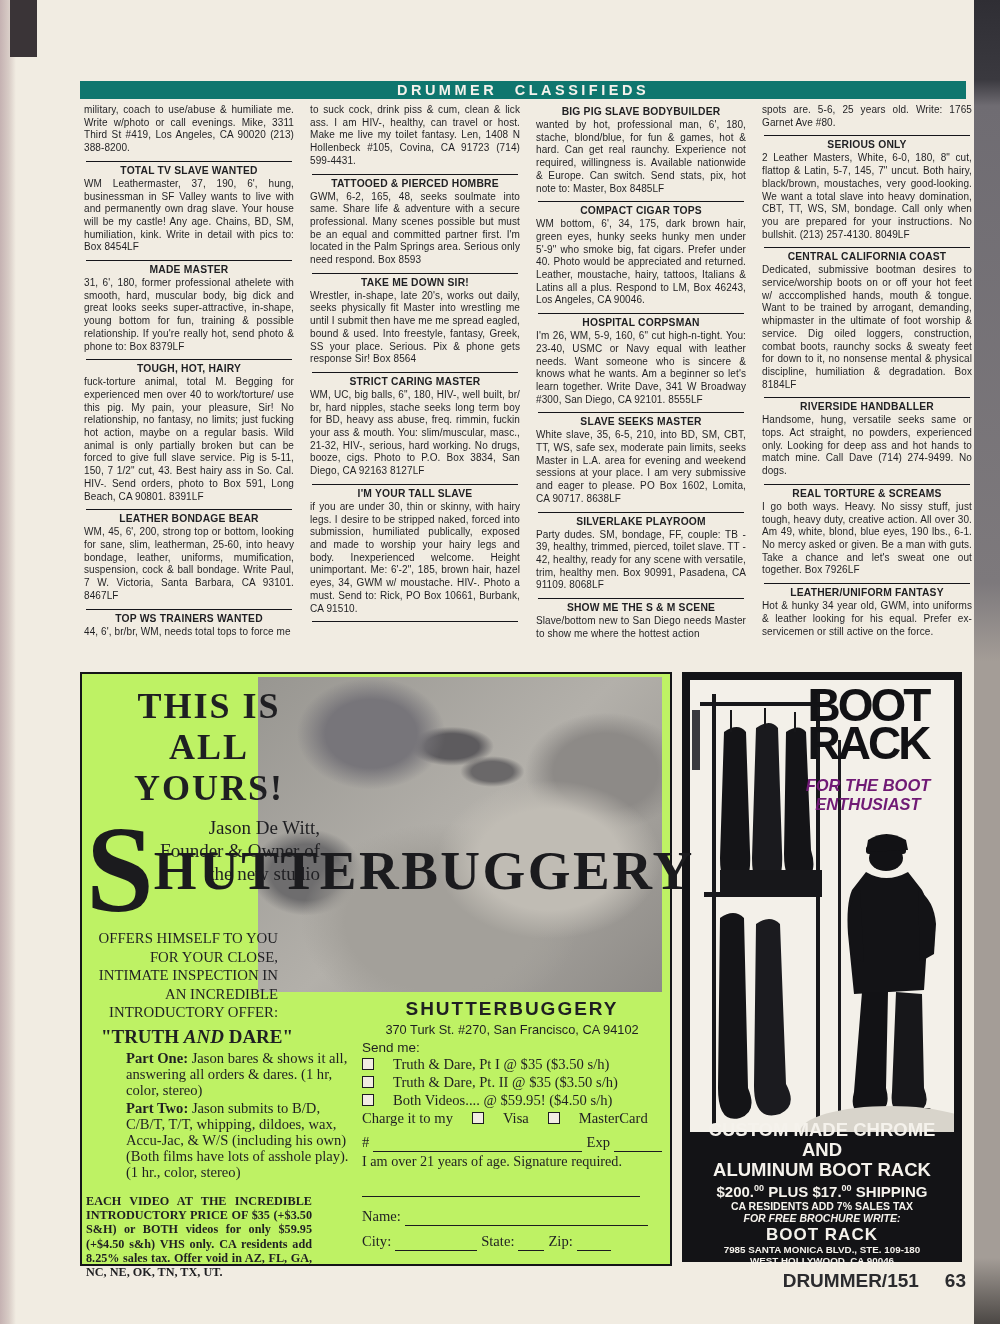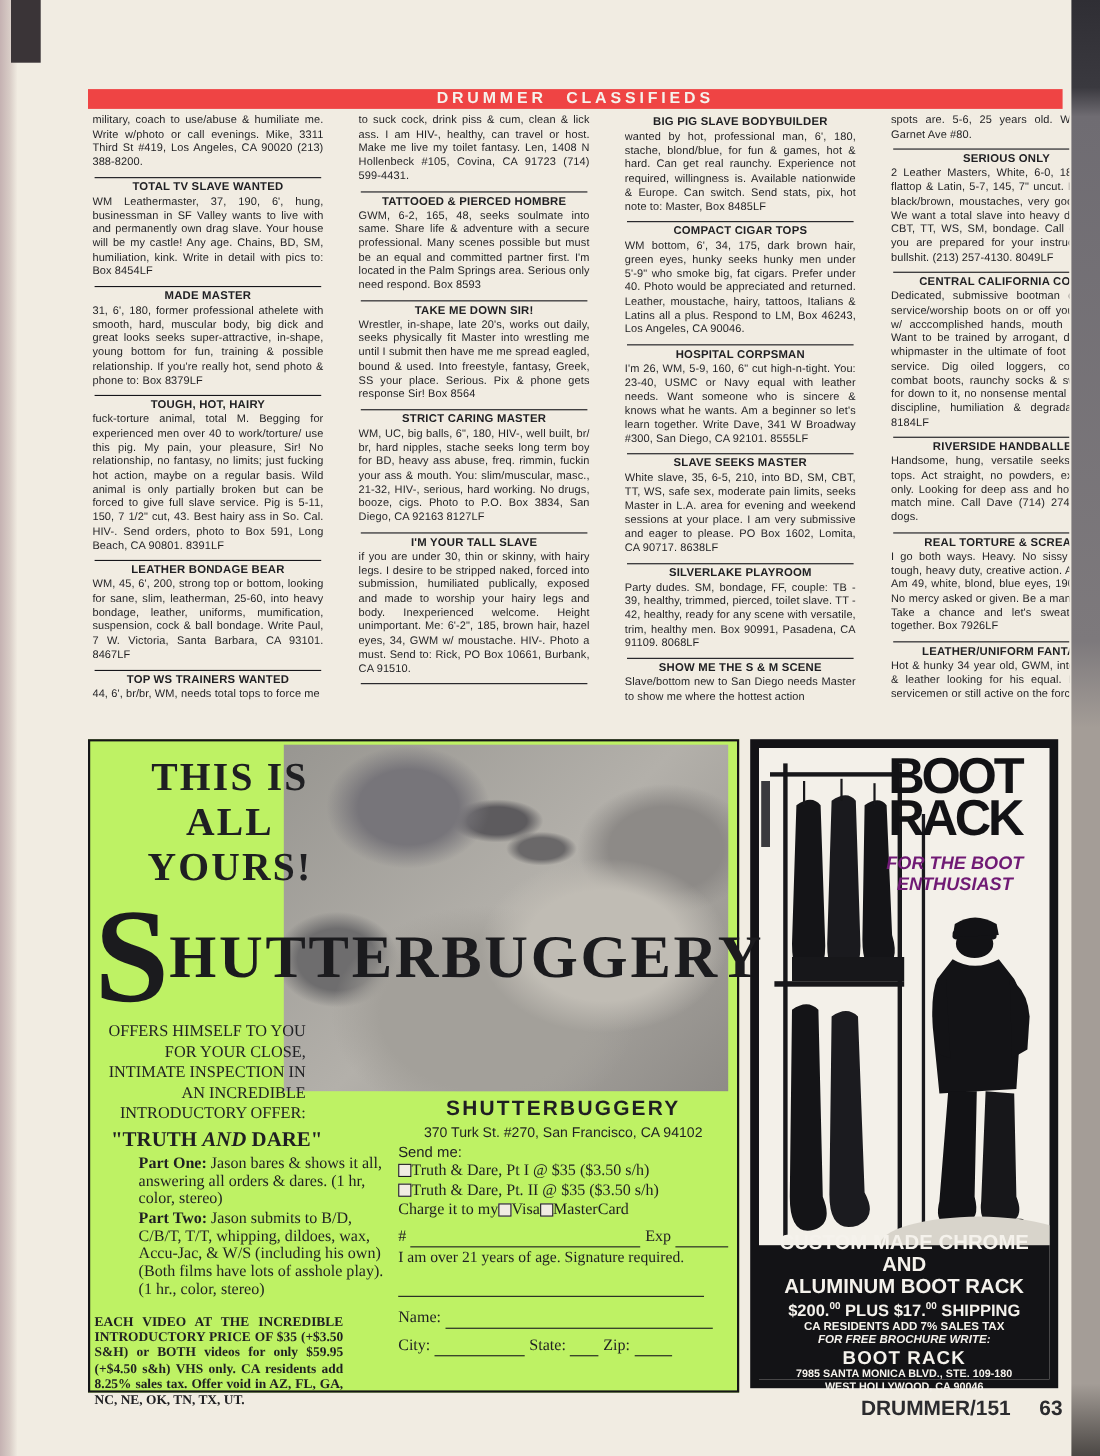--- a/index.html
+++ b/index.html
@@ -8,26 +8,26 @@
   .abs{position:absolute;}
 
   
   .edge-left{left:0;top:0;width:16px;height:1324px;
     background:linear-gradient(90deg,#c5b2b2 0%,#d8ccc6 55%,#f1ece2 100%);}
   .edge-right{right:0;top:0;width:26px;height:1324px;
     background:linear-gradient(180deg,#2f2e34 0%,#3a393f 6%,#6f6c72 8%,#7d797c 44%,#a49d97 50%,#a49d97 95%,#4b4744 100%);}
   .corner-dark{left:10px;top:0;width:27px;height:57px;background:#3a3437;}
 
   
-  .header-bar{left:80px;top:81px;width:886px;height:18px;background:#ef4444;
+  .header-bar{left:80px;top:81px;width:886px;height:18px;background:#0f766e;
     display:flex;align-items:center;justify-content:center;}
   .header-bar span{color:#f5f2ec;font-weight:bold;font-size:14.5px;letter-spacing:3.5px;word-spacing:10px;}
 
   
-  .cols{left:84px;top:104px;width:888px;height:562px;display:flex;gap:32px;overflow:hidden;}
+  .cols{left:84px;top:104px;width:888px;height:562px;display:flex;gap:16px;overflow:hidden;}
   .col{width:210px;flex:0 0 210px;overflow:hidden;}
   .adbody{font-size:10px;line-height:12.7px;text-align:justify;letter-spacing:0.1px;}
   .adhead{font-size:10.3px;font-weight:bold;text-align:center;margin:2px 0 2px;letter-spacing:0.2px;}
   .rule{border-top:1.5px solid #15151a;margin:6px 2px 3px;}
 
   
   .sb-ad{left:80px;top:672px;width:588px;height:590px;border:2px solid #151518;background:#bef264;}
   .sb-photo{left:176px;top:3px;width:404px;height:315px;
     background:
       radial-gradient(120px 90px at 28% 18%,#77757a 0 38%,rgba(0,0,0,0) 62%),
@@ -55,21 +55,21 @@
     font-family:"Liberation Serif",serif;font-size:14.6px;line-height:16.2px;text-align:left;margin-left:28px;}
   .sb-parts .plabel{font-weight:bold;}
   .sb-parts p{margin:0 0 1px;}
   .sb-pricing{left:4px;top:520px;width:226px;
     font-family:"Liberation Serif",serif;font-weight:bold;font-size:12.2px;line-height:14.2px;text-align:justify;}
   
   .sb-form{left:280px;top:324px;width:300px;height:256px;}
   .sb-form .ftitle{text-align:center;font-weight:bold;font-size:19px;letter-spacing:2px;}
   .sb-form .faddr{text-align:center;font-size:12.8px;margin-top:2px;}
   .sb-form .fsend{font-size:13.5px;margin-top:3px;}
-  .optrow{display:flex;align-items:center;gap:0;font-family:"Liberation Serif",serif;font-size:14.6px;line-height:18px;}
+  .optrow{display:flex;align-items:center;gap:19px;font-family:"Liberation Serif",serif;font-size:14.6px;line-height:18px;}
   .cbx{display:inline-block;width:10px;height:10px;border:1.6px solid #1c1c1f;background:#f1ece2;flex:0 0 auto;}
   .frow{display:flex;align-items:flex-end;font-family:"Liberation Serif",serif;font-size:14.6px;line-height:19px;gap:4px;}
   .fline{border-bottom:1.4px solid #1c1c1f;height:14px;}
   .grow{flex:1 1 auto;}
   .sb-form .fnote{font-family:"Liberation Serif",serif;font-size:14.2px;margin-top:1px;}
 
   
   .br-ad{left:682px;top:672px;width:280px;height:590px;border:8px solid #131316;background:#f4f1ea;box-sizing:border-box;}
   .br-photo{left:0;top:0;width:264px;height:452px;}
   .br-brand{right:6px;top:6px;width:160px;text-align:center;z-index:4;
@@ -175,20 +175,25 @@
     </div>
   </div>
 
 <div class="abs sb-ad">
   <div class="abs sb-photo"></div>
   <div class="abs sb-headline">
       <div class="tline">THIS IS</div>
       <div class="tline">ALL</div>
       <div class="tline">YOURS!</div>
     </div>
+  <div class="abs sb-intro">
+      <div class="tline">Jason De Witt,</div>
+      <div class="tline">Founder &amp; Owner of</div>
+      <div class="tline">the new studio</div>
+    </div>
   <div class="abs sb-word"><span class="big-s">S</span><span class="rest">HUTTERBUGGERY</span></div>
   <div class="abs sb-offer">
       <div class="tline">OFFERS HIMSELF TO YOU</div>
       <div class="tline">FOR YOUR CLOSE,</div>
       <div class="tline">INTIMATE INSPECTION IN</div>
       <div class="tline">AN INCREDIBLE</div>
       <div class="tline">INTRODUCTORY OFFER:</div>
     </div>
   <div class="abs sb-title"><span>"TRUTH </span><i>AND</i><span> DARE"</span></div>
   <div class="abs sb-parts">
@@ -202,20 +207,24 @@
     <div class="faddr">370 Turk St. #270, San Francisco, CA 94102</div>
     <div class="fsend">Send me:</div>
     <div>
         <div class="optrow">
           <span class="cbx"></span>
           <span class="optlab">Truth &amp; Dare, Pt I @ $35 ($3.50 s/h)</span>
         </div>
         <div class="optrow">
           <span class="cbx"></span>
           <span class="optlab">Truth &amp; Dare, Pt. II @ $35 ($3.50 s/h)</span>
+        </div>
+        <div class="optrow">
+          <span class="cbx"></span>
+          <span class="optlab">Both Videos.... @ $59.95! ($4.50 s/h)</span>
         </div>
       </div>
     <div class="optrow">
       <span>Charge it to my</span>
       <span class="cbx"></span>
       <span>Visa</span>
       <span class="cbx"></span>
       <span>MasterCard</span>
     </div>
     <div class="frow" style="margin-top:6px;">

